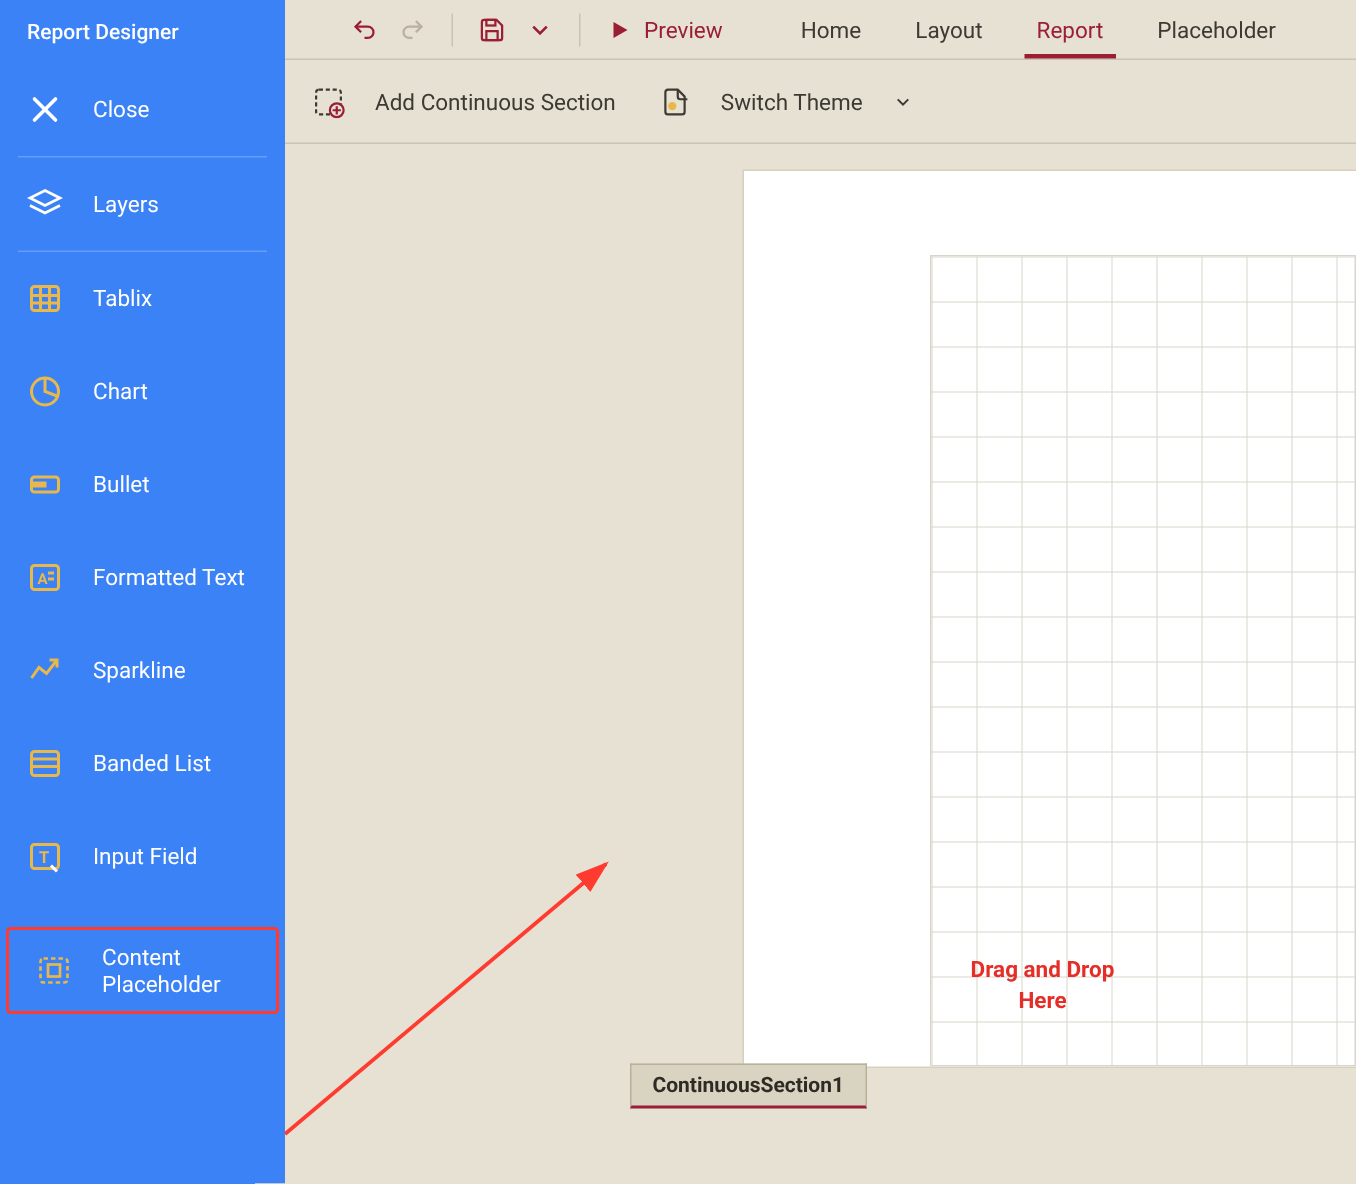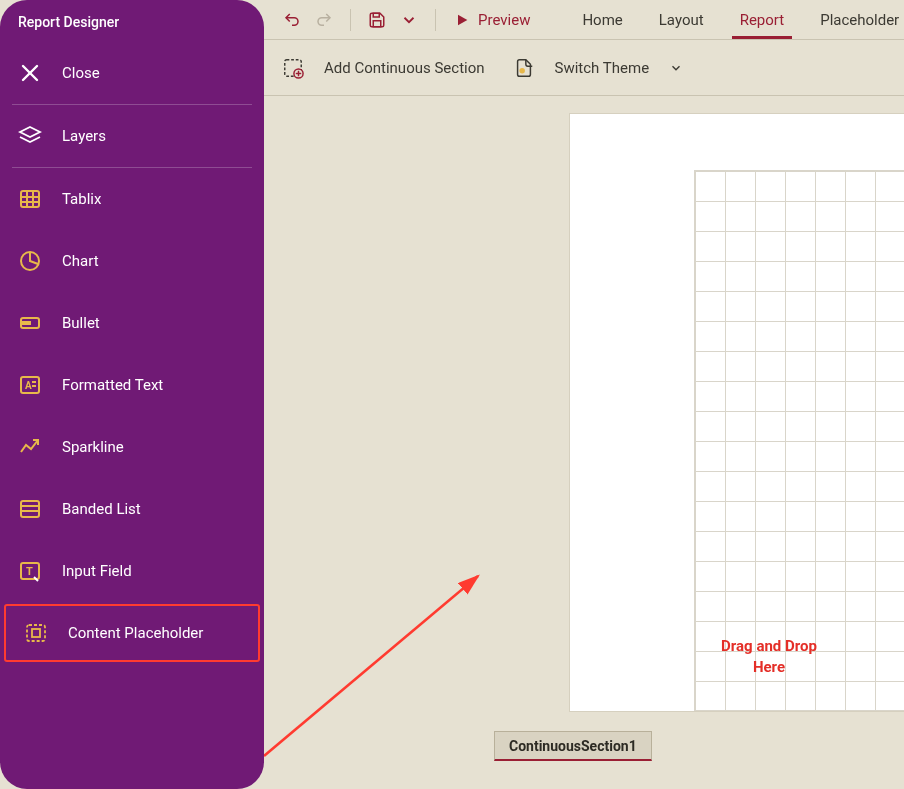--- a/index.html
+++ b/index.html
@@ -9,27 +9,26 @@
     width: 904px;
     height: 789px;
     overflow: hidden;
     background: #e6e1d2;
     position: relative;
   }
   .app { display: flex; height: 100%; }
 
   
   .sidebar {
-    width: 264px;
-    background: #701a75;
+    width: 190px;
+    background: #3b82f6;
     color: #fff;
     display: flex;
     flex-direction: column;
     flex-shrink: 0;
-    border-radius: 27px;
   }
   .sidebar-title {
     padding: 14px 18px 12px 18px;
     font-size: 14px;
     font-weight: 500;
   }
   .sidebar-item {
     display: flex;
     align-items: center;
     gap: 20px;
@@ -44,21 +43,21 @@
   }
   .sidebar-item .icon {
     width: 24px; height: 24px;
     display: flex; align-items: center; justify-content: center;
     flex-shrink: 0;
   }
   .sidebar-item .icon svg { width: 24px; height: 24px; }
   .highlight-box {
     border: 2px solid #ff3b30;
     border-radius: 3px;
-    margin: 2px 4px;
+    margin: 16px 4px;
     height: 58px;
   }
 
   
   .main { flex: 1; display: flex; flex-direction: column; position: relative; }
 
   
   .topbar {
     height: 40px;
     background: #e6e1d2;
@@ -173,21 +172,21 @@
     width: 130px;
   }
 
   
   .arrow { position: absolute; left: 0; top: 0; overflow: visible; pointer-events:none; }
 
   
   .section-tabs {
     position: absolute;
     left: 230px;
-    bottom: 28px;
+    bottom: 50px;
     display: flex;
     align-items: flex-start;
   }
   .section-tab {
     background: #d9d3c2;
     border: 1px solid #b8b09a;
     border-bottom: 2px solid #9a1f34;
     padding: 6px 14px 5px 14px;
     font-size: 14px;
     font-weight: 700;

